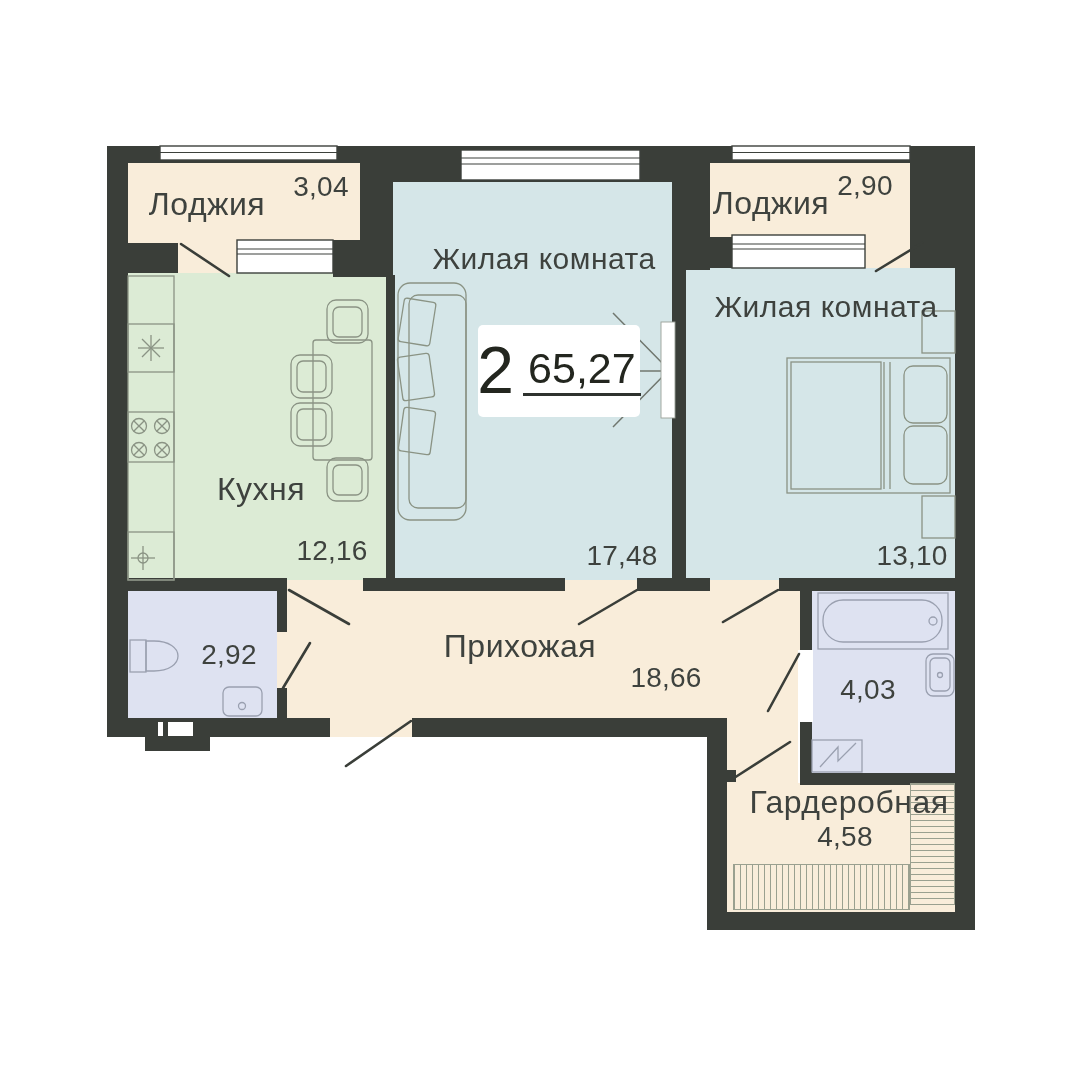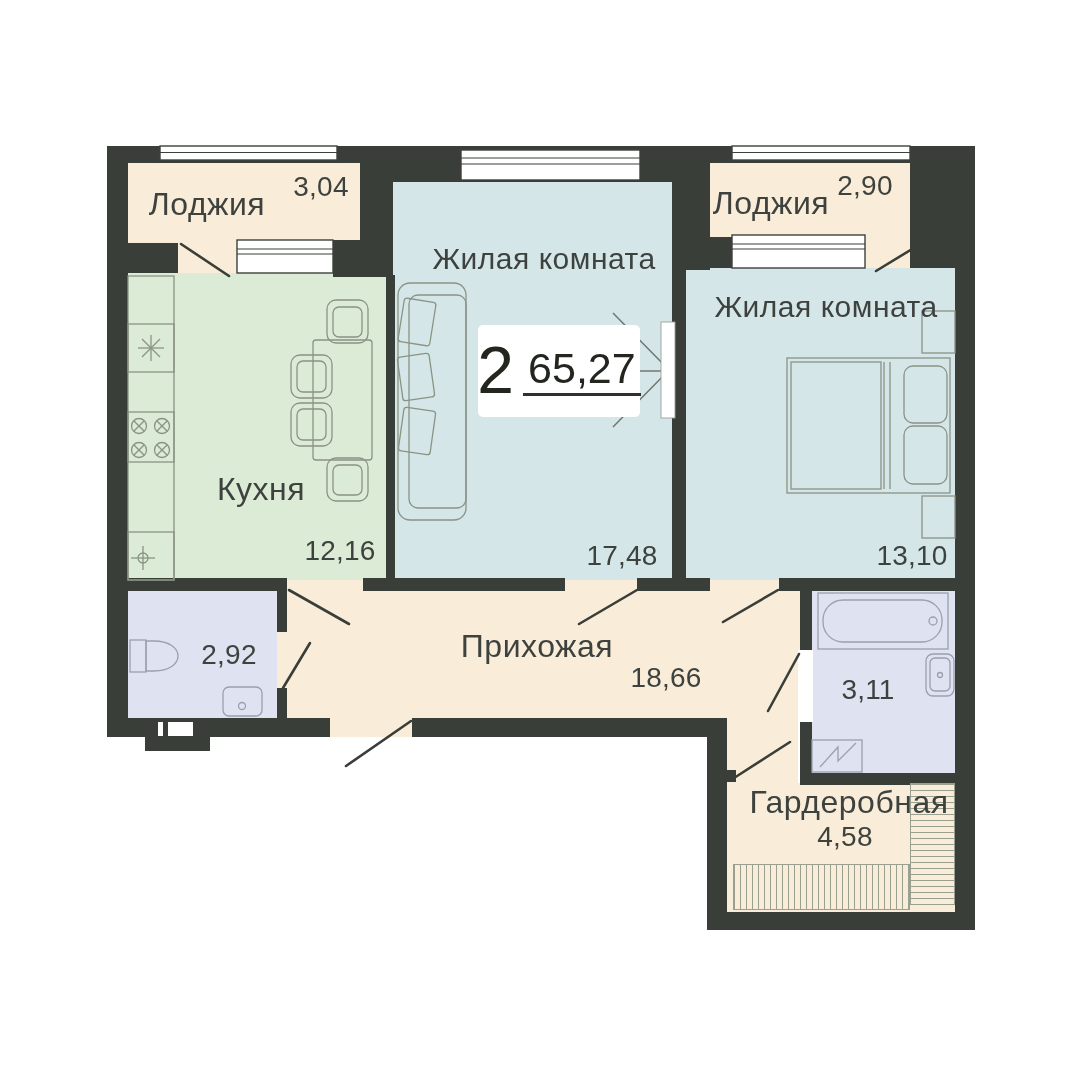--- a/index.html
+++ b/index.html
@@ -218,31 +218,31 @@
     <g>
       <polyline class="arrow" points="613,313 669,370 613,427"></polyline>
       <line class="arrow" x1="634" y1="371" x2="674" y2="371"></line>
       <rect x="661" y="322" width="14" height="96" fill="#ffffff" stroke="#9aa098" stroke-width="0.9"></rect>
     </g>
   </svg>
 
   <div class="lbl name" style="left:207px;top:204px;">Лоджия</div>
   <div class="lbl area" style="left:321px;top:187px;">3,04</div>
   <div class="lbl name" style="left:261px;top:489px;">Кухня</div>
-  <div class="lbl area" style="left:340px;top:551px;">12,16</div>
+  <div class="lbl area" style="left:332px;top:551px;">12,16</div>
   <div class="lbl name-sm" style="left:544px;top:259px;">Жилая комната</div>
   <div class="lbl area" style="left:622px;top:556px;">17,48</div>
   <div class="lbl name" style="left:771px;top:203px;">Лоджия</div>
   <div class="lbl area" style="left:865px;top:186px;">2,90</div>
   <div class="lbl name-sm" style="left:826px;top:307px;">Жилая комната</div>
   <div class="lbl area" style="left:912px;top:556px;">13,10</div>
   <div class="lbl area" style="left:229px;top:655px;">2,92</div>
-  <div class="lbl name" style="left:537px;top:646px;">Прихожая</div>
+  <div class="lbl name" style="left:520px;top:646px;">Прихожая</div>
   <div class="lbl area" style="left:666px;top:678px;">18,66</div>
-  <div class="lbl area" style="left:868px;top:690px;">3,11</div>
+  <div class="lbl area" style="left:868px;top:690px;">4,03</div>
   <div class="lbl name" style="left:849px;top:802px;">Гардеробная</div>
   <div class="lbl area" style="left:845px;top:837px;">4,58</div>
 
   <div class="badge">
     <div class="num">2</div>
     <div class="frac">
       <div class="top">65,27</div>
     </div>
   </div>
 

